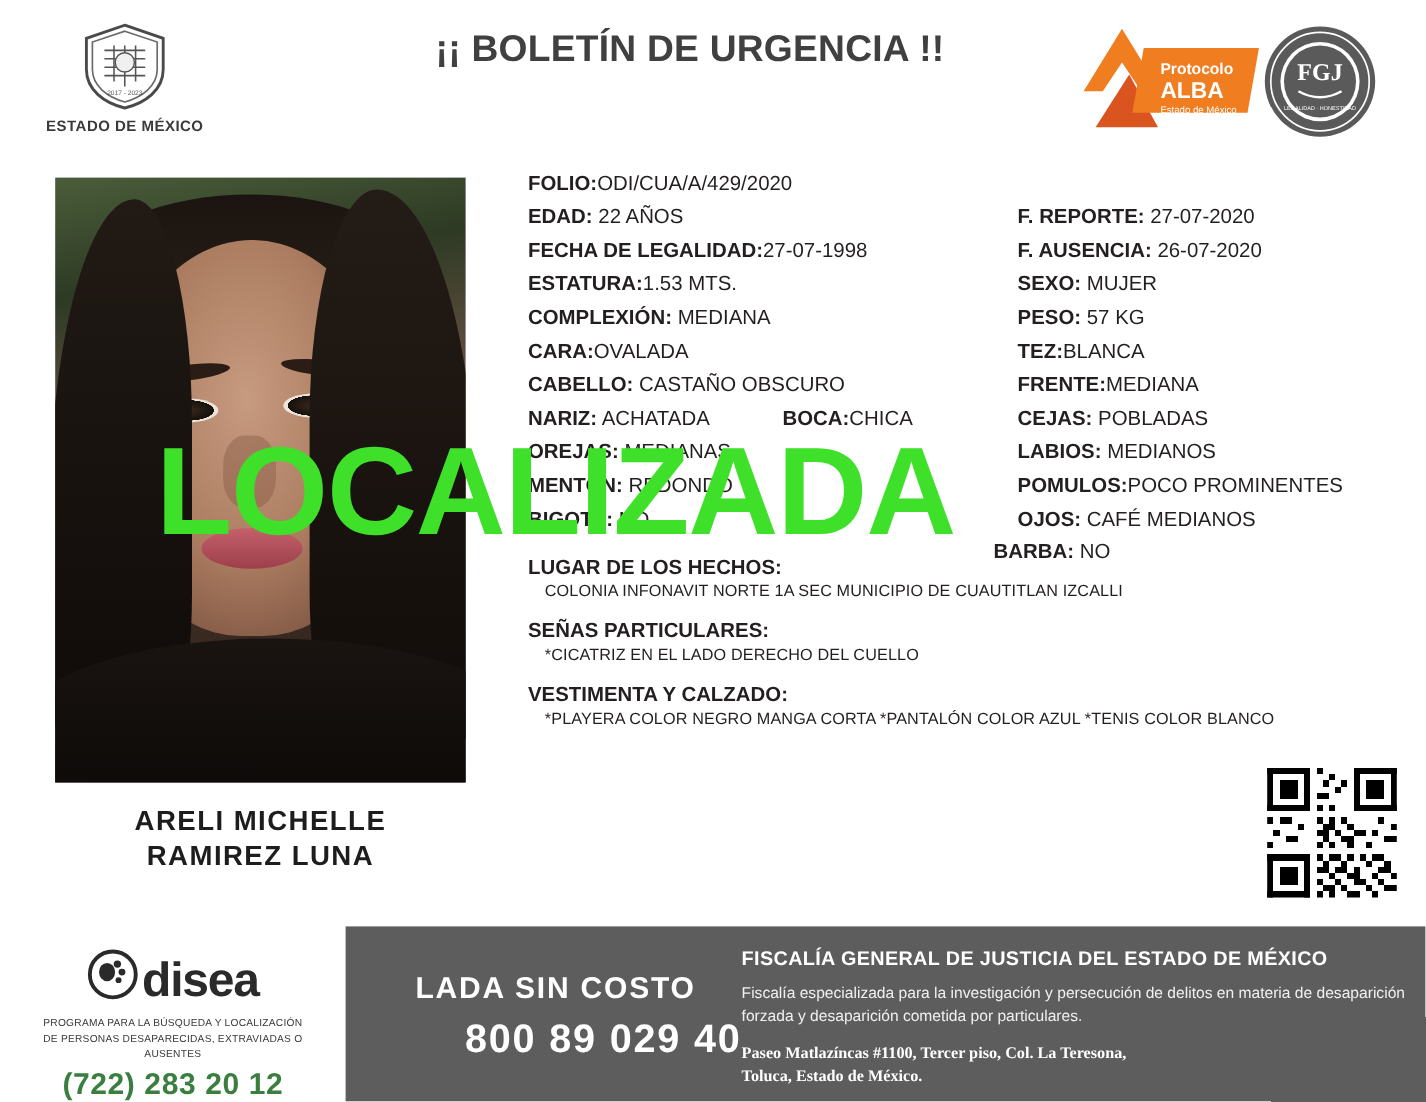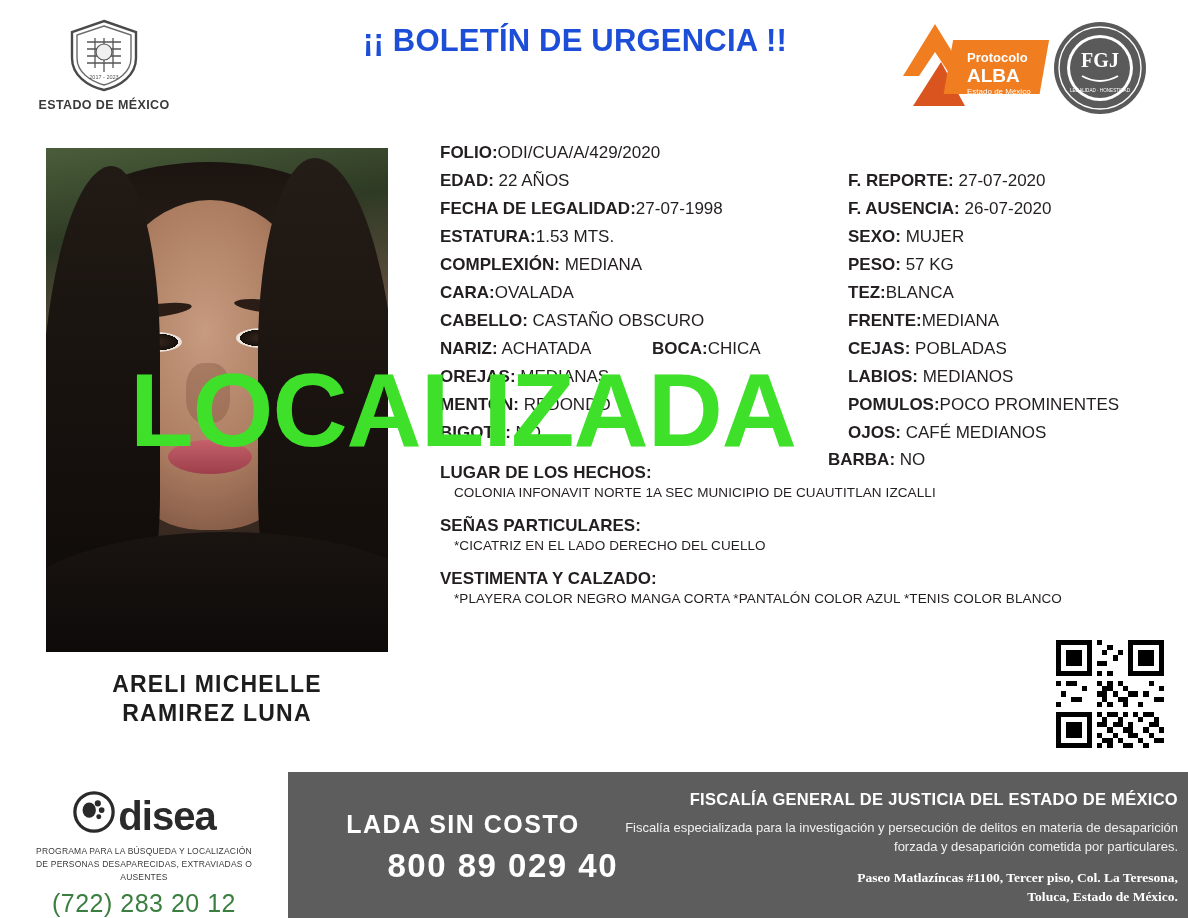--- a/index.html
+++ b/index.html
@@ -26,21 +26,21 @@
   }
   .edomex-caption {
     font-size:12.5px; font-weight:bold; letter-spacing:.4px;
     margin-top:6px; color:#3a3a3a;
   }
 
   .title-block {
     position:absolute; left:255px; top:24px; width:640px; text-align:center;
   }
   .title-main {
-    font-size:31px; font-weight:bold; color:#1d4ed8;
+    font-size:31px; font-weight:bold; color:#404040;
     letter-spacing:.2px; line-height:1.1;
   }
   .title-sub {
     font-size:19.5px; font-weight:bold; color:#3f7b3f;
     letter-spacing:.1px; margin-top:5px;
   }
 
   .protocolo {
     position:absolute; left:895px; top:18px; width:160px; height:96px;
   }
@@ -138,32 +138,32 @@
   .disea { position:absolute; left:18px; top:18px; width:252px; text-align:center; }
   .disea-word {
     font-size:40px; font-weight:bold; color:#2a2a2a; letter-spacing:-1px;
     display:flex; align-items:center; justify-content:center; gap:2px;
   }
   .disea-sub {
     font-size:8.5px; color:#3a3a3a; font-weight:normal; line-height:1.5;
     margin-top:2px; letter-spacing:.2px;
   }
   .disea-phone {
-    font-size:25px; font-weight:normal; color:#3a7f3f; margin-top:6px; letter-spacing:.5px;
+    font-size:25px; font-weight:bold; color:#3a7f3f; margin-top:6px; letter-spacing:.5px;
   }
 
   .grayband {
     position:absolute; left:288px; top:0; width:900px; height:146px;
     background:#5d5d5d; color:#ffffff;
   }
   .lada { position:absolute; left:20px; top:38px; width:310px; text-align:center; }
   .lada-title { font-size:25px; font-weight:bold; letter-spacing:1.5px; }
   .lada-number { font-size:33px; font-weight:bold; letter-spacing:1.5px; margin-top:8px;text-align:right; }
 
-  .fiscalia { position:absolute; left:330px; top:18px; width:560px; text-align:right; }
+  .fiscalia { position:absolute; left:330px; top:18px; width:560px; text-align:left; }
   .fis-title { font-size:16.5px; font-weight:bold; letter-spacing:.3px; }
   .fis-desc { font-size:13px; line-height:1.45; margin-top:10px; color:#f0f0f0; }
   .fis-addr { font-family:"Liberation Serif", serif; font-size:13.5px; font-weight:bold; line-height:1.4; margin-top:12px; }
 </style>
 </head>
 <body>
 
 <div class="header">
 
   <div class="edomex-logo">

